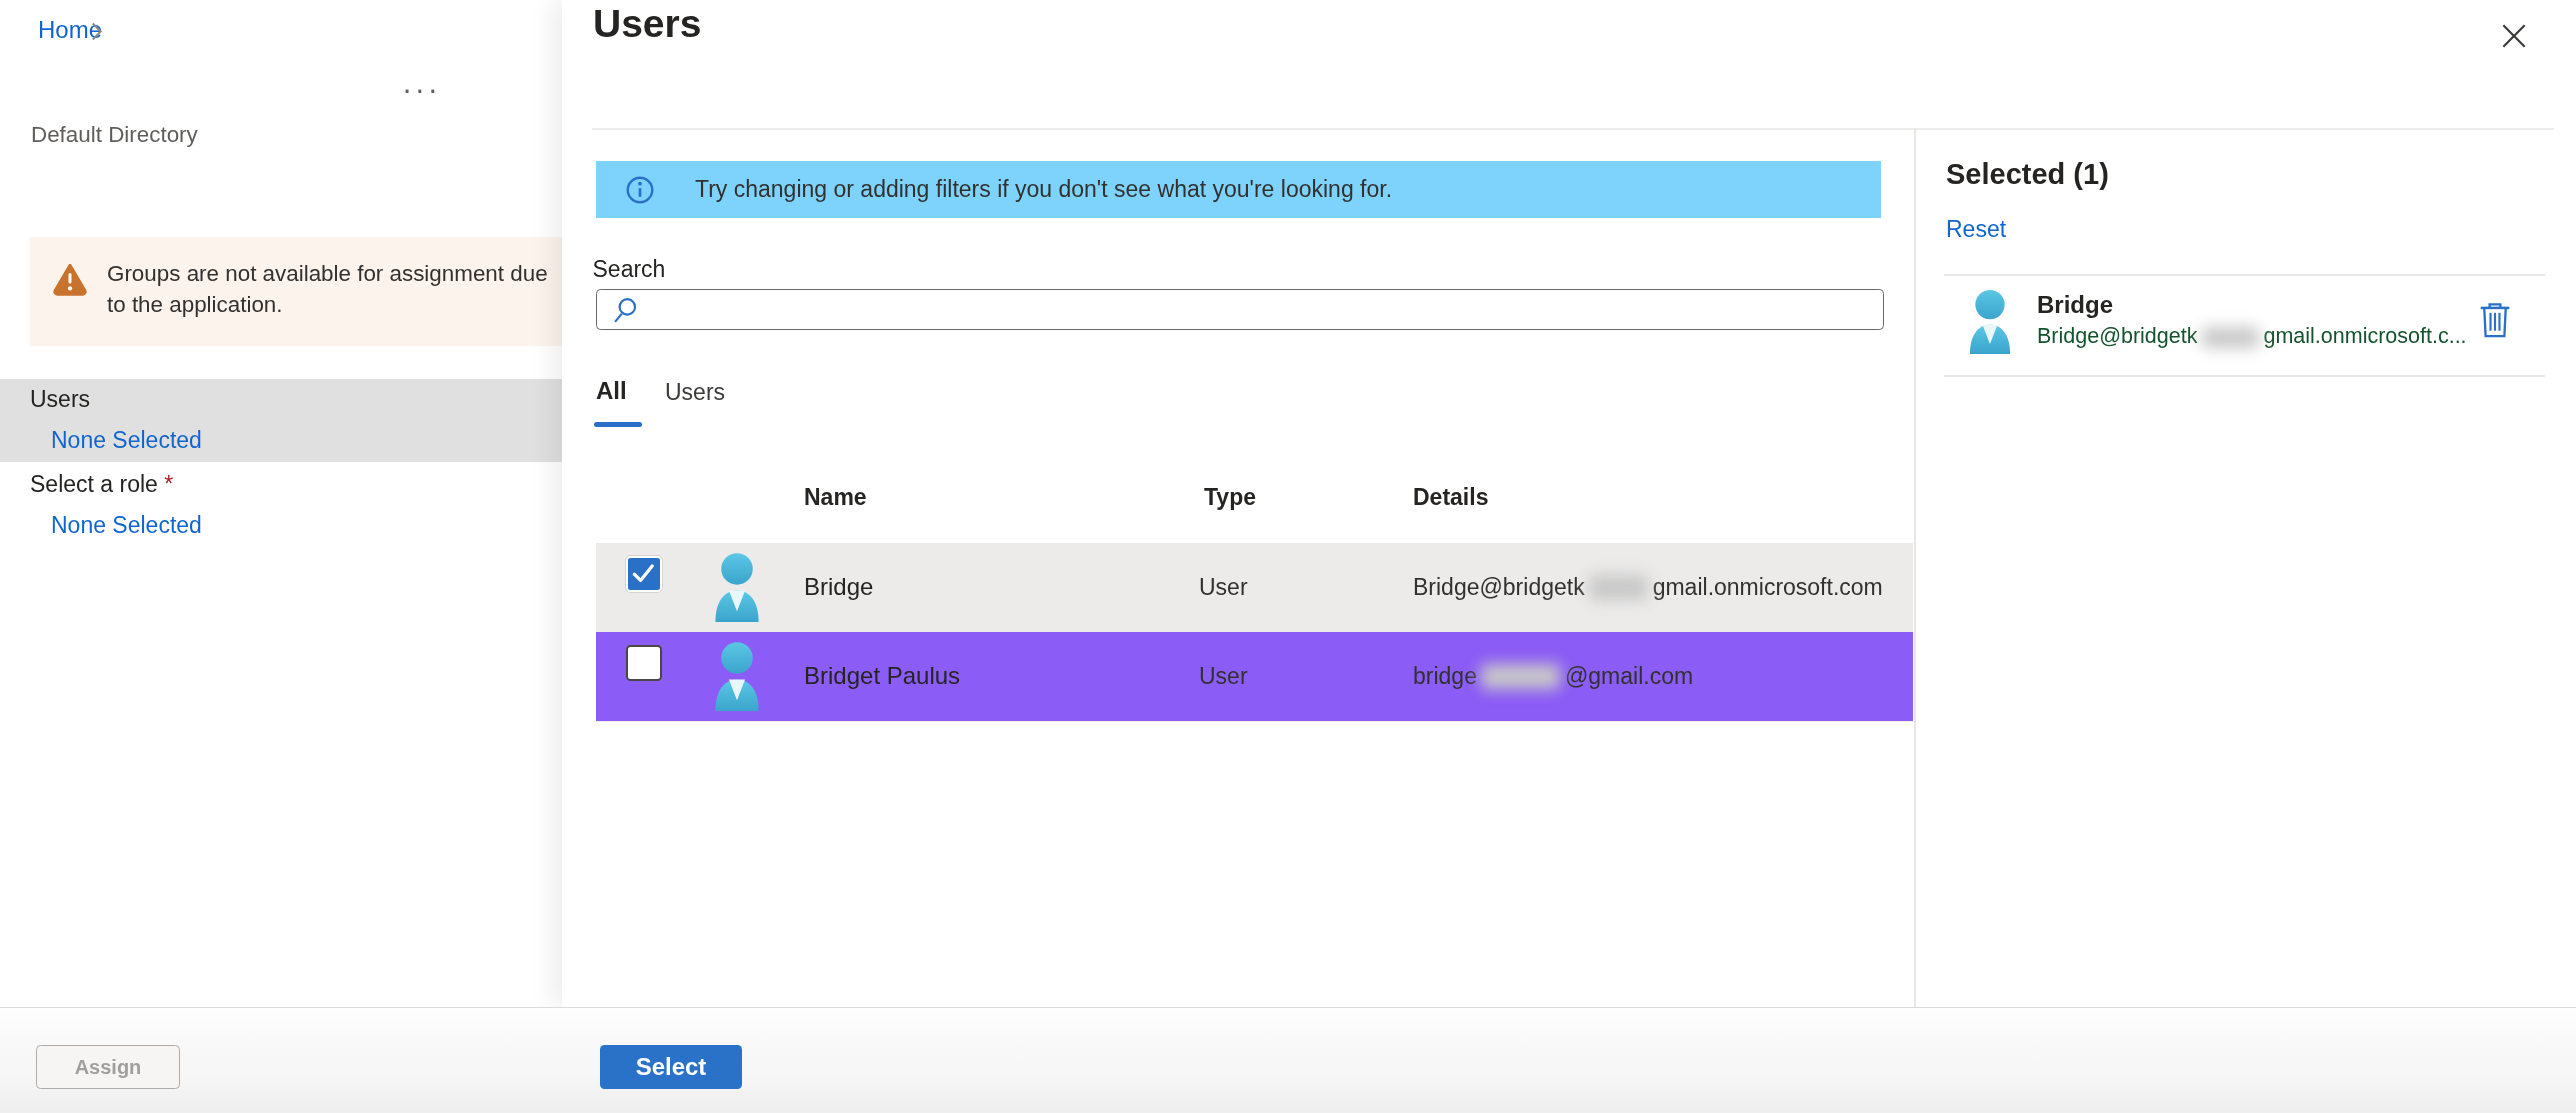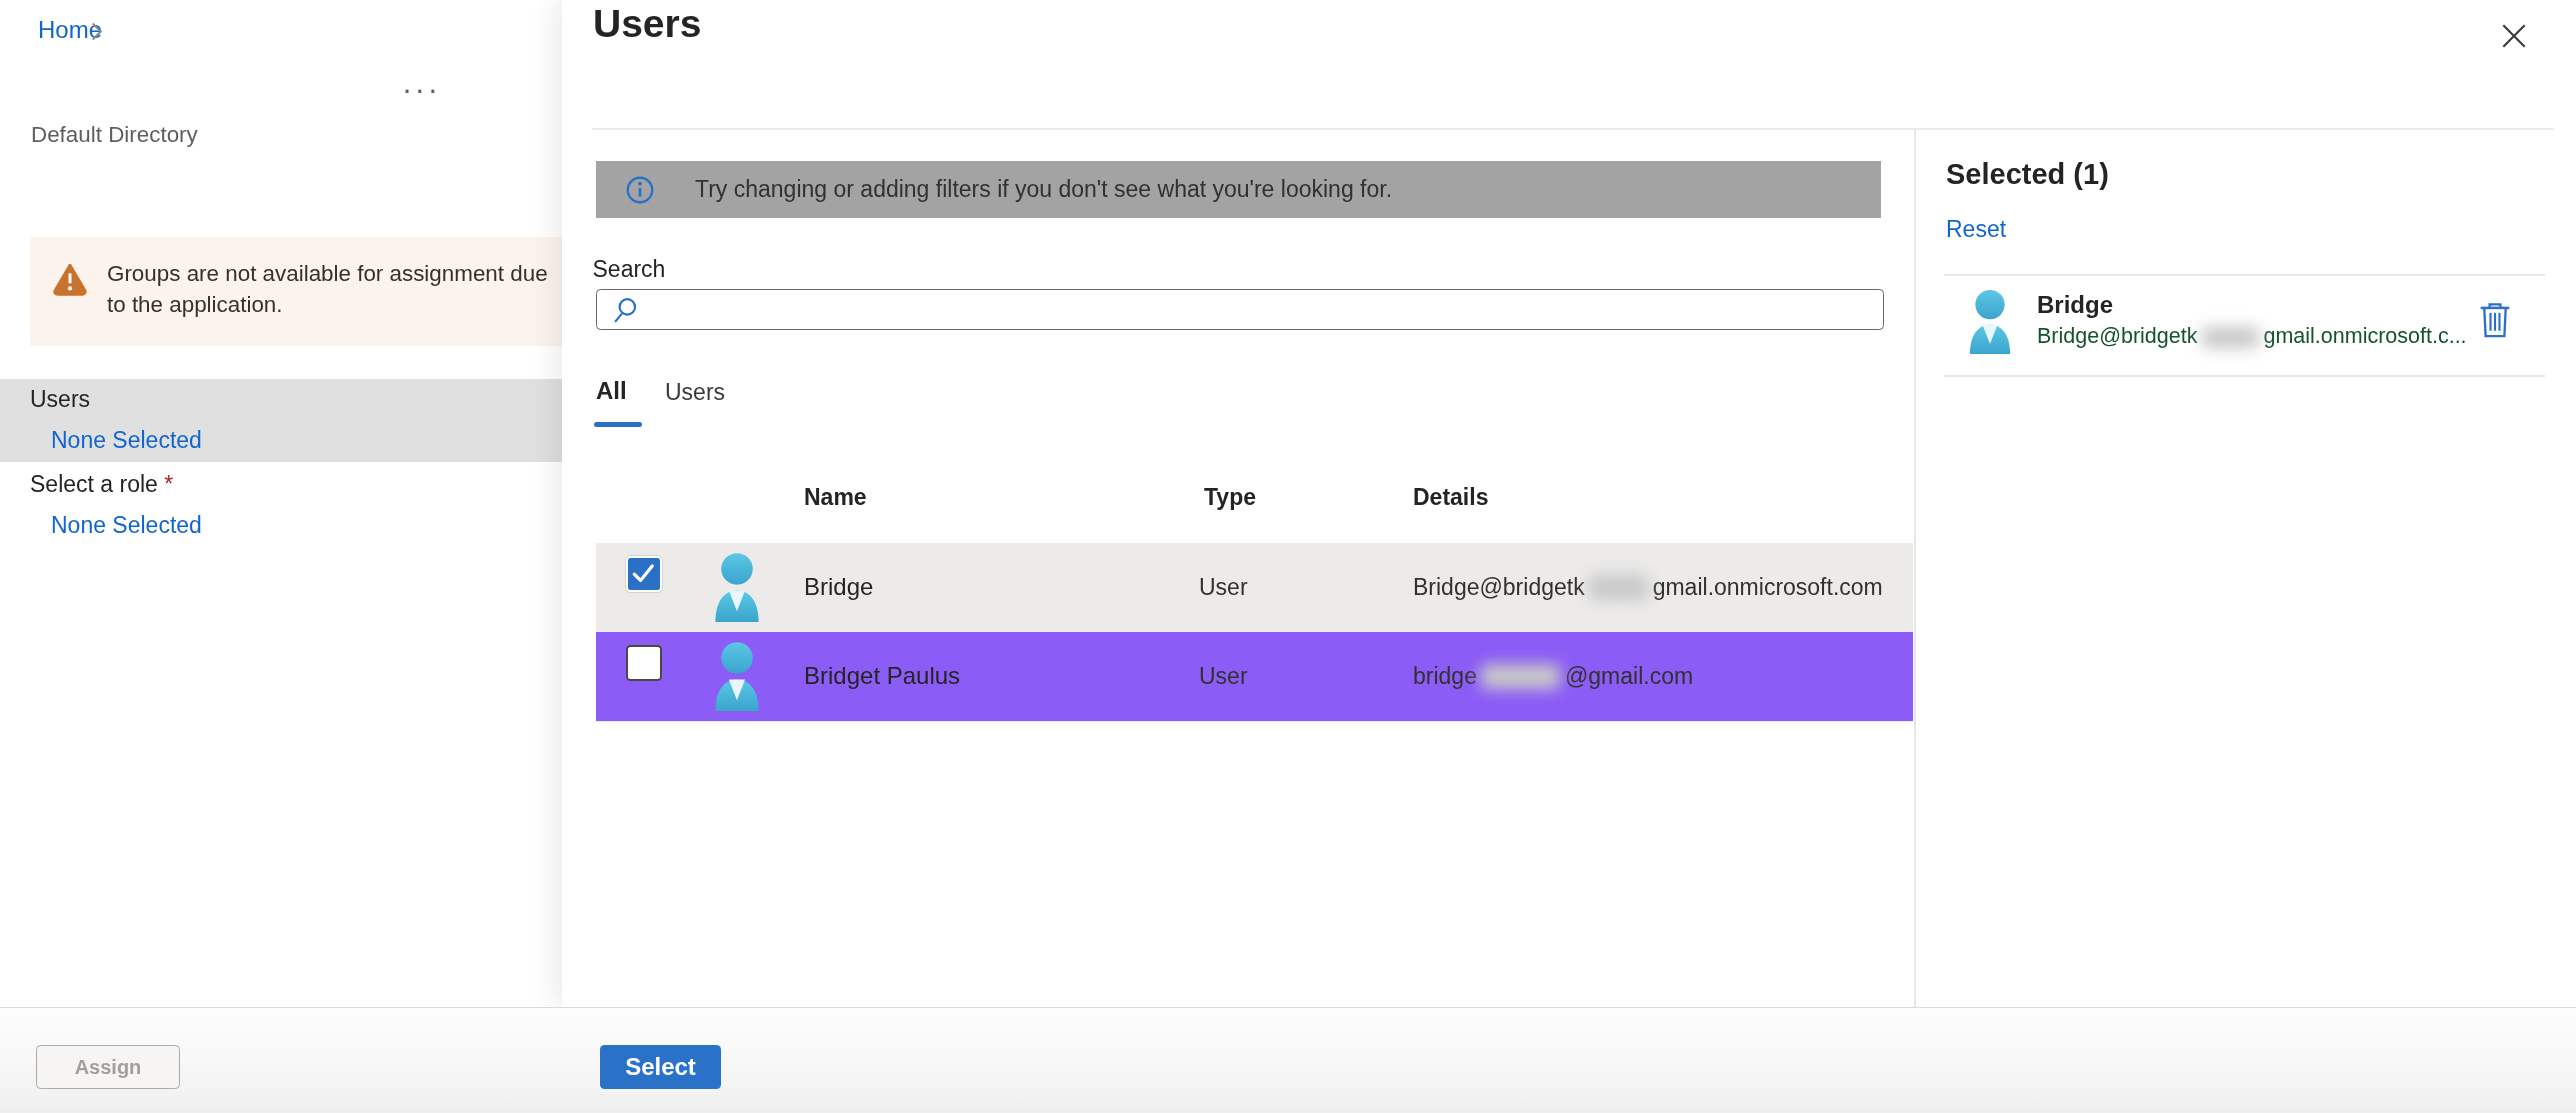--- a/index.html
+++ b/index.html
@@ -26,21 +26,21 @@
   .required-star { color:#A4262C; }
   .nav-role-value { left:51px; top:512px; font-size:23px; color:#1065CF; cursor:pointer; }
 
   
   .panel { position:absolute; left:562px; top:0; width:2014px; height:1007px; background:#fff;
     box-shadow:-10.8px 0 23px rgba(0,0,0,0.07); }
   .panel-title { left:31px; top:1.8px; font-size:39px; font-weight:700; color:#252423; }
   .close-btn { left:1936px; top:20px; width:36px; height:36px; cursor:pointer; }
   .panel-header-divider { left:30px; top:128px; width:1962px; height:1.8px; background:#EDECEB; }
 
-  .info-banner { left:34px; top:161px; width:1285px; height:57px; background:#a3a3a3; }
+  .info-banner { left:34px; top:161px; width:1285px; height:57px; background:#7dd3fc; }
   .info-icon { left:29px; top:13.5px; }
   .info-text { left:99px; top:15.2px; font-size:23px; color:#323130; }
 
   .search-label { left:30.5px; top:256px; font-size:23px; color:#252423; }
   .search-box { left:34px; top:289px; width:1288px; height:41px; background:#fff;
     border:1.8px solid #696765; border-radius:4.5px; }
   .search-glyph { left:14.4px; top:6.3px; }
   .search-input { position:absolute; left:50px; top:1.8px; width:1229px; height:34px; border:none; outline:none;
     font-size:22.4px; font-family:"Liberation Sans",sans-serif; background:transparent; }
 
@@ -78,21 +78,21 @@
   .sel-name { left:1475px; top:291px; font-size:24px; font-weight:700; color:#252423; }
   .sel-email { left:1475px; top:324px; font-size:21.5px; color:#14532d; white-space:nowrap; }
   .sel-trash { left:1916px; top:301px; cursor:pointer; }
 
   
   .footer { position:absolute; left:0; top:1007px; width:2576px; height:107px;
     border-top:1.8px solid #DBDBDB; background:linear-gradient(180deg,#FDFDFD 0%,#F5F5F5 70%,#EEEEEE 100%); }
   .assign-btn { left:36px; top:37px; width:144px; height:44px; background:#F6F5F4;
     border:1.8px solid #ACABA9; border-radius:4.5px; color:#A19F9D; font-size:20px; font-weight:700;
     text-align:center; line-height:40px; }
-  .select-btn { left:600px; top:37px; width:121px; height:44px; background:#2A72C8;
+  .select-btn { left:600px; top:37px; width:142px; height:44px; background:#2A72C8;
     border:none; border-radius:4.5px; color:#fff; font-size:24px; font-weight:700;
     text-align:center; line-height:44px; cursor:pointer; }
 </style>
 </head>
 <body>
 
 <svg width="0" height="0" style="position:absolute">
   <defs>
     <linearGradient id="avGrad" x1="0" y1="0" x2="0" y2="1">
       <stop offset="0" stop-color="#5CC7E6"></stop>

